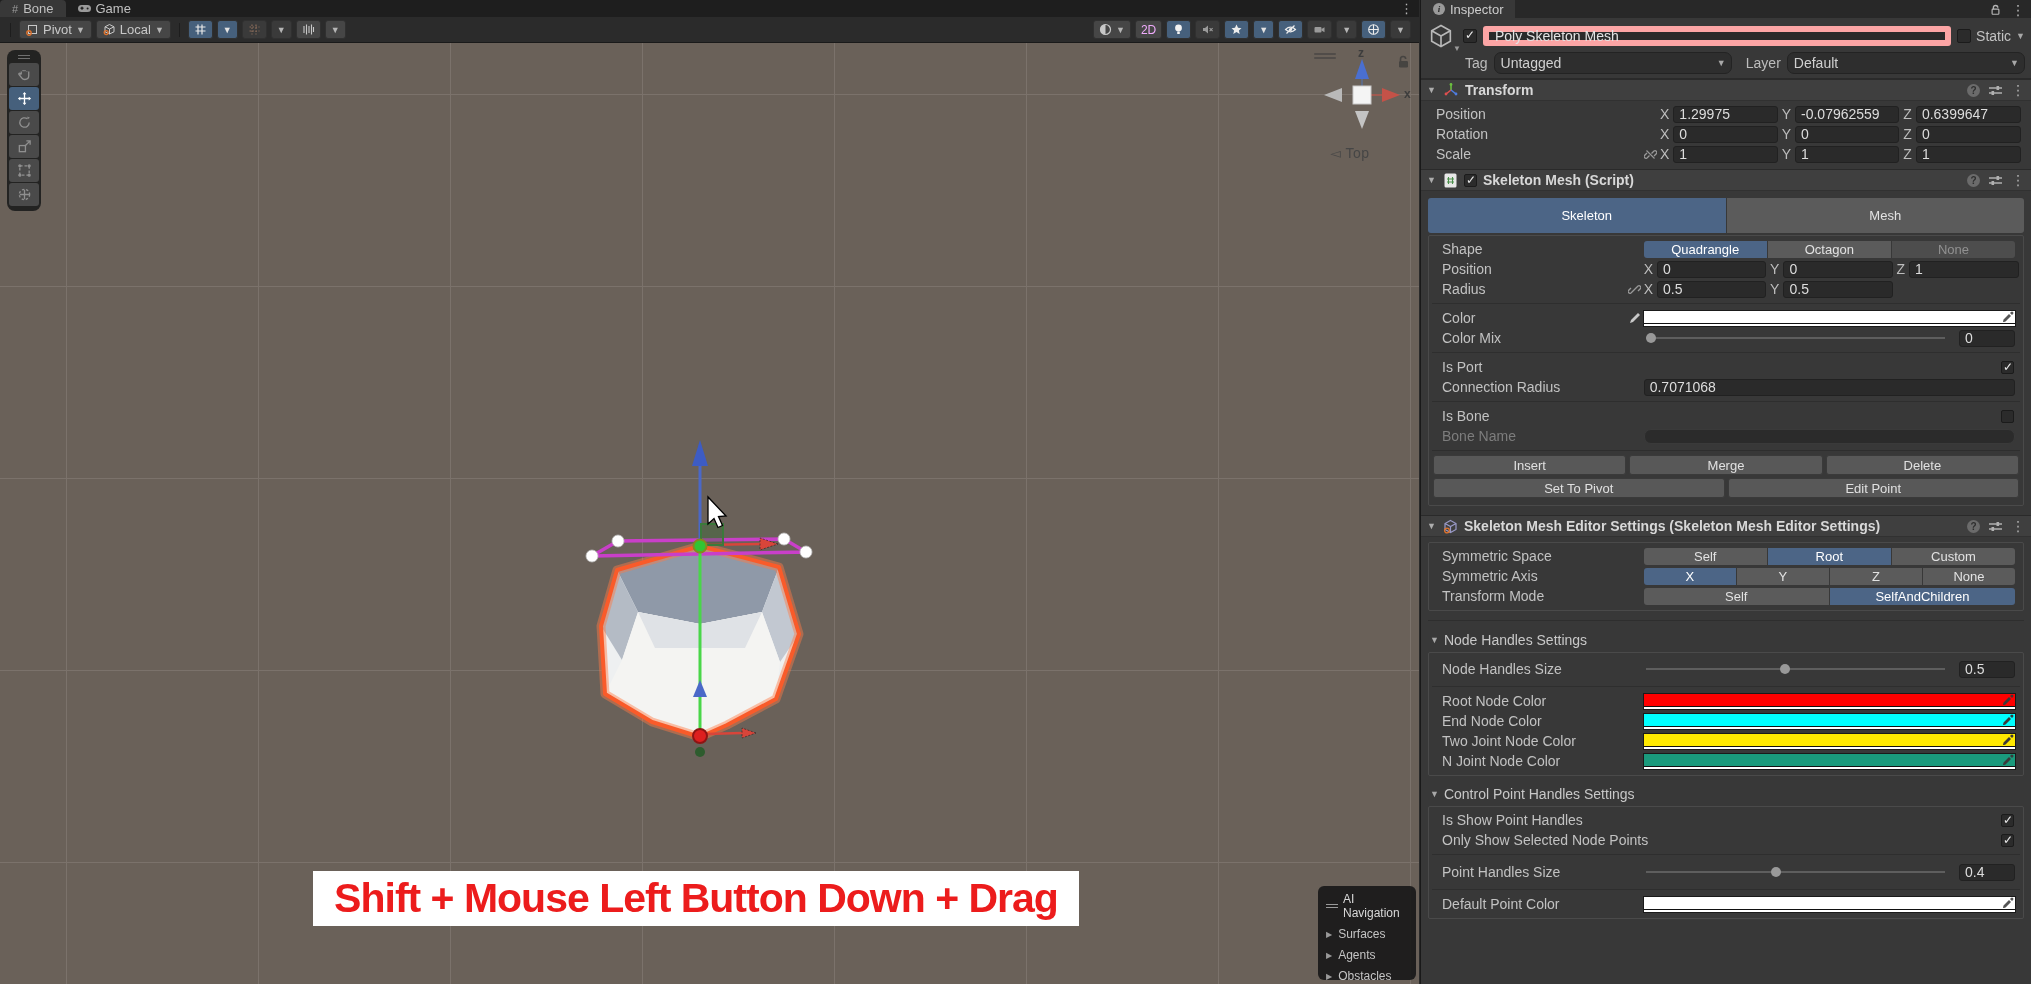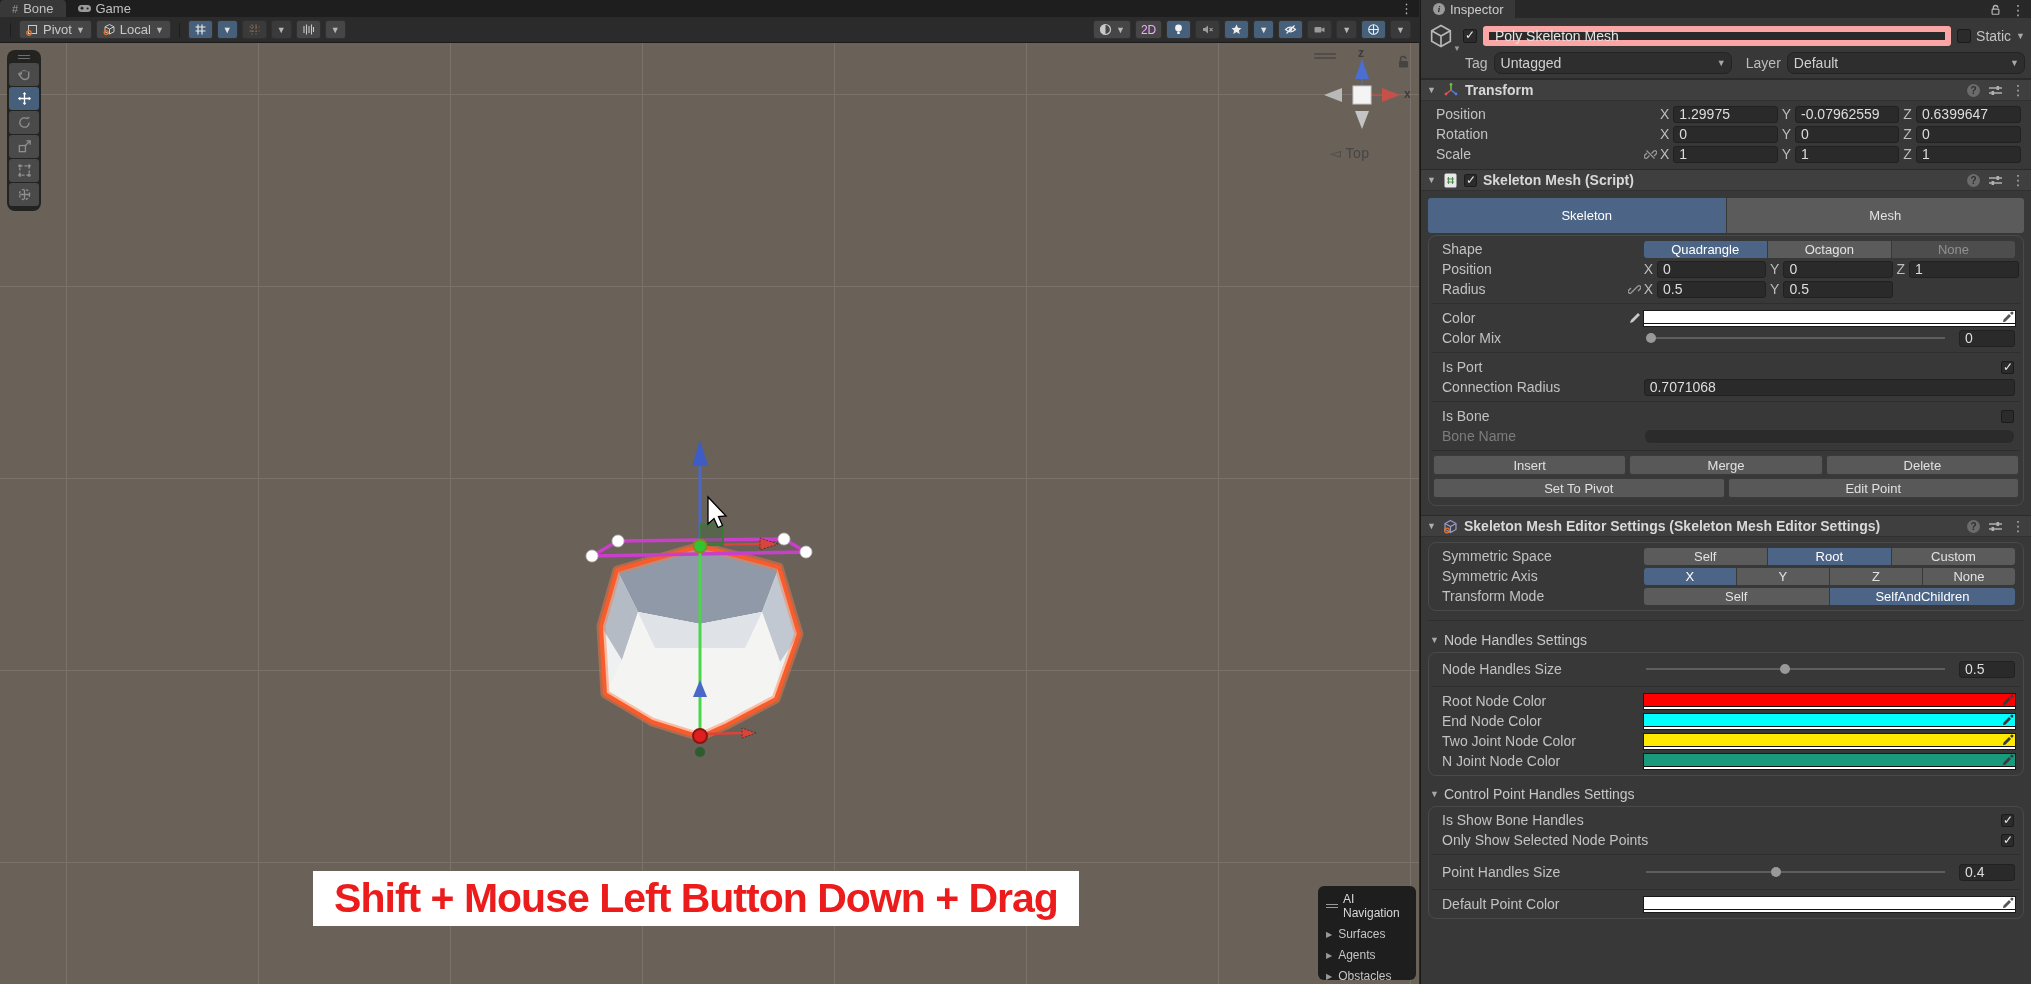--- a/index.html
+++ b/index.html
@@ -82,21 +82,21 @@
 
   .comp-body { padding:3px 5px 5px 5px; }
   .row { display:flex; align-items:center; height:20px; position:relative; }
   .rlabel { width:36%; padding-left:10px; color:#c2c2c2; white-space:nowrap; flex:none; }
   .rctrl { flex:1; display:flex; align-items:center; gap:4px; margin-right:5px; }
   .linkslot { width:18px; flex:none; display:flex; justify-content:flex-end; padding-right:3px; color:#9a9a9a; }
   .axgrp { flex:1; display:flex; align-items:center; gap:4px; }
   .axgrp .ax { color:#bdbdbd; }
   .field { flex:1; height:17px; background:#2a2a2a; border:1px solid #212121; border-radius:3px; color:#dddddd; display:flex; align-items:center; padding:0 5px; min-width:0; white-space:nowrap; overflow:hidden; }
   .field.num { }
-  .groupbox { border:1px solid #4a4a4a; border-radius:8px; margin:2px 2px 4px 2px; padding:3px 3px 4px 3px; }
+  .groupbox { border:1px solid #4a4a4a; border-radius:2px; margin:2px 2px 4px 2px; padding:3px 3px 4px 3px; }
   .hr { height:1px; background:#2e2e2e; margin:4px 0; }
   .segs { flex:1; display:flex; gap:1px; margin-right:5px; }
   .seg { flex:1; height:17px; background:#5b5b5b; color:#e2e2e2; display:flex; align-items:center; justify-content:center; font-size:13px; }
   .seg:first-child { border-radius:3px 0 0 3px; }
   .seg:last-child { border-radius:0 3px 3px 0; }
   .seg.sel { background:#4c6586; color:#fff; }
   .seg.dis { background:#4d4d4d; color:#919191; }
   .bigtabs { display:flex; gap:1px; margin:4px 2px 2px 2px; }
   .bigtabs .seg { height:35px;padding-left:20px; }
   .rcheck { position:absolute; right:6px; }
@@ -754,21 +754,21 @@
           </div>
       </div>
     </div>
 
     <div class="foldrow" style="margin-top:8px;">
       <span class="fold">▼</span>
       <span>Control Point Handles Settings</span>
     </div>
     <div class="groupbox">
       <div class="row">
-        <span class="rlabel" style="width:60%;">Is Show Bone Handles</span>
+        <span class="rlabel" style="width:60%;">Is Show Point Handles</span>
         <span class="checkbox on rcheck" style="width:13px;height:13px;"></span>
       </div>
       <div class="row">
         <span class="rlabel" style="width:60%;">Only Show Selected Node Points</span>
         <span class="checkbox on rcheck" style="width:13px;height:13px;"></span>
       </div>
       <div class="hr"></div>
       <div class="row" style="height:26px;">
         <span class="rlabel">Point Handles Size</span>
         <div class="rctrl">

